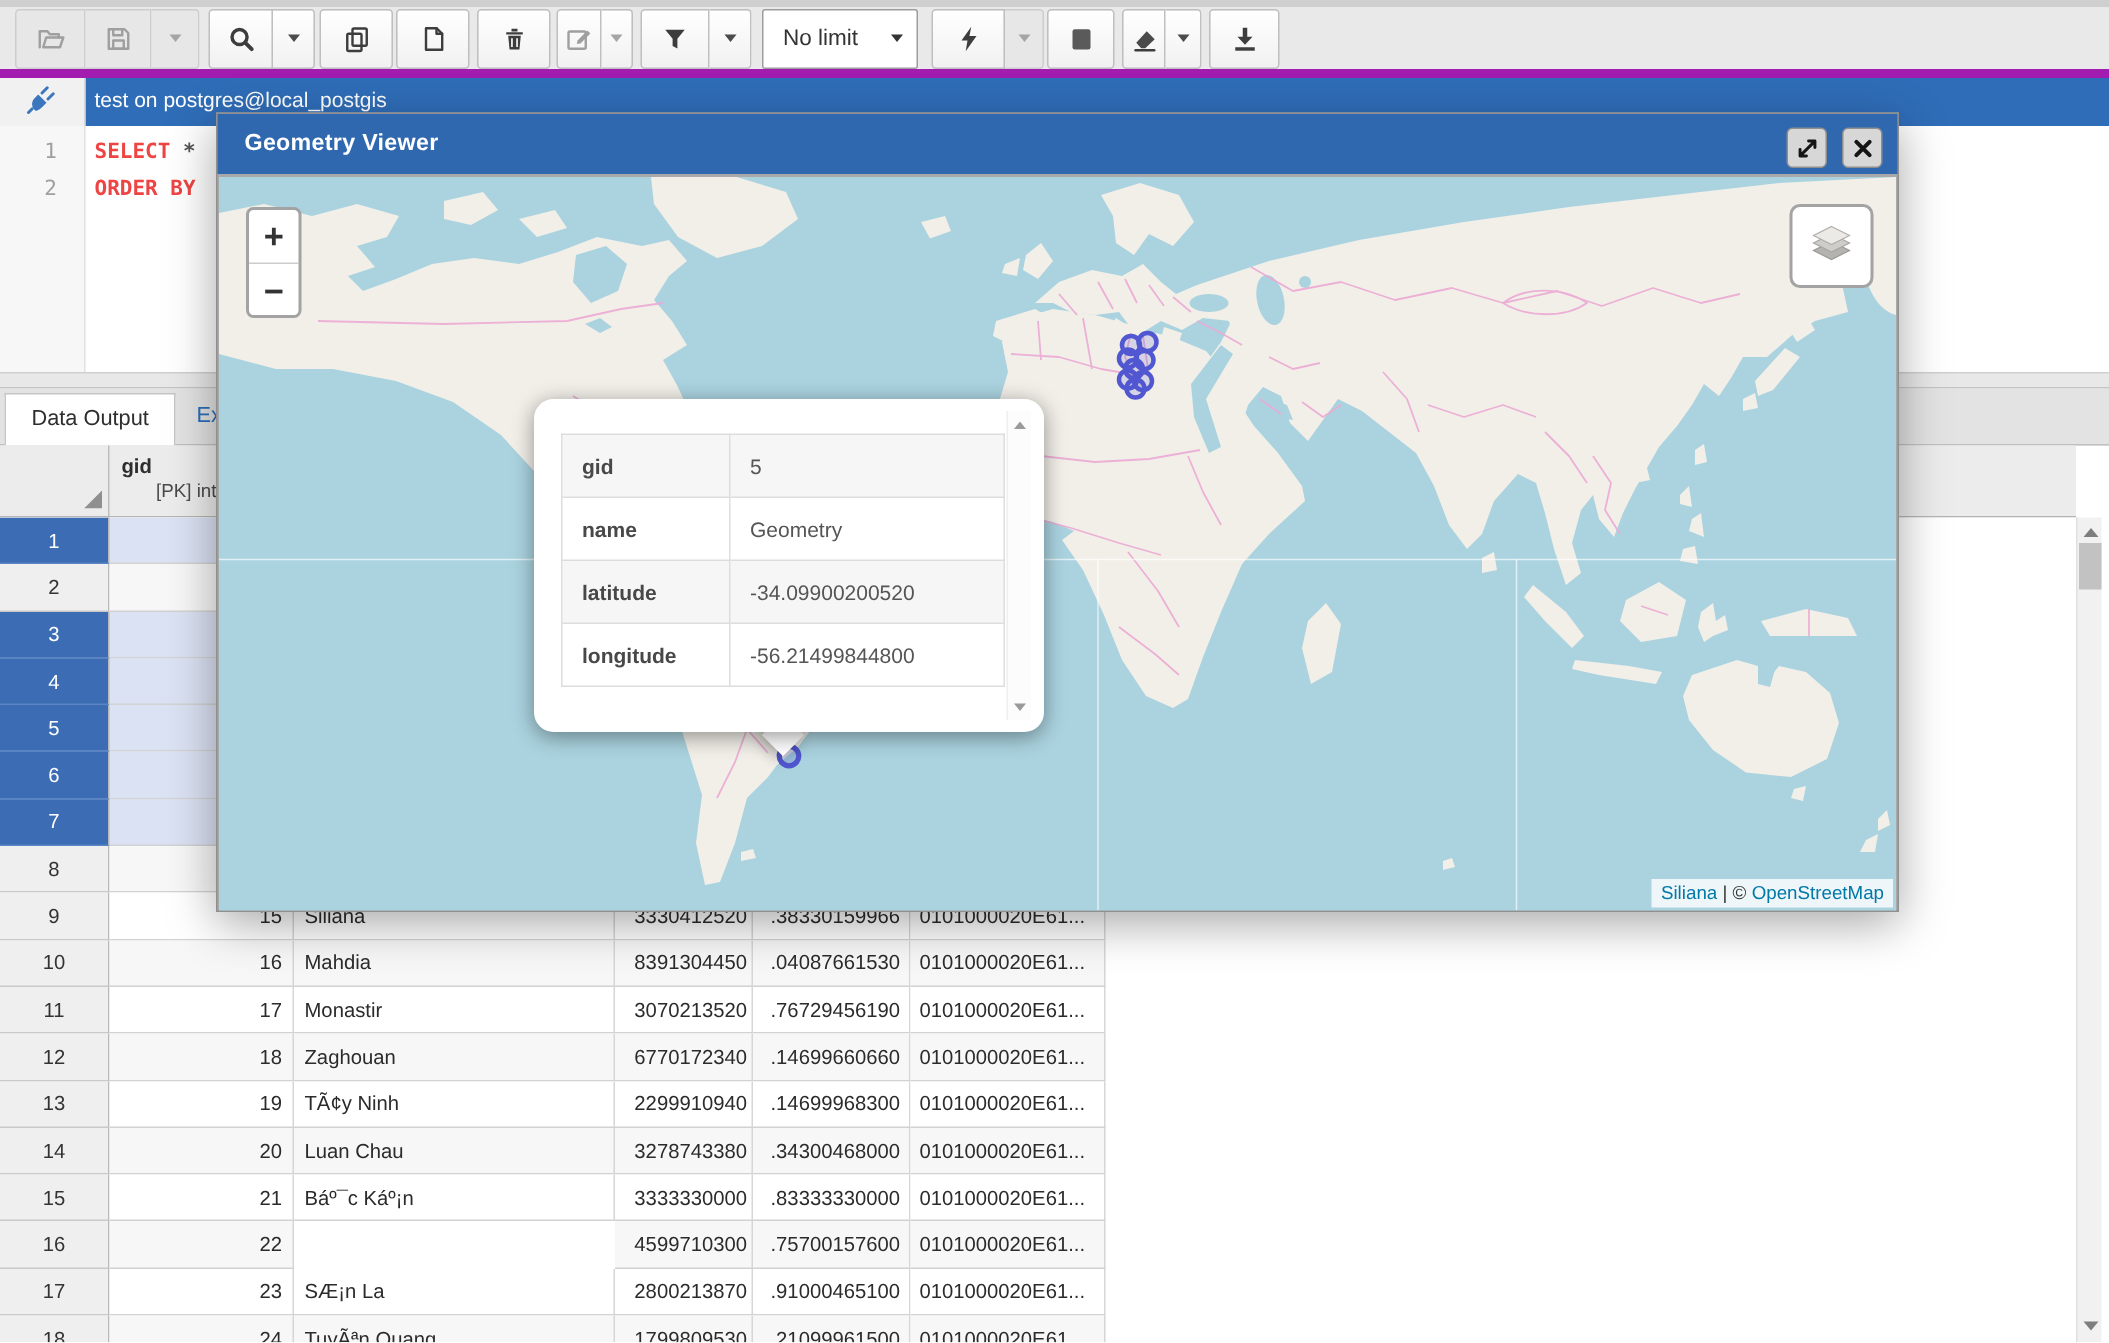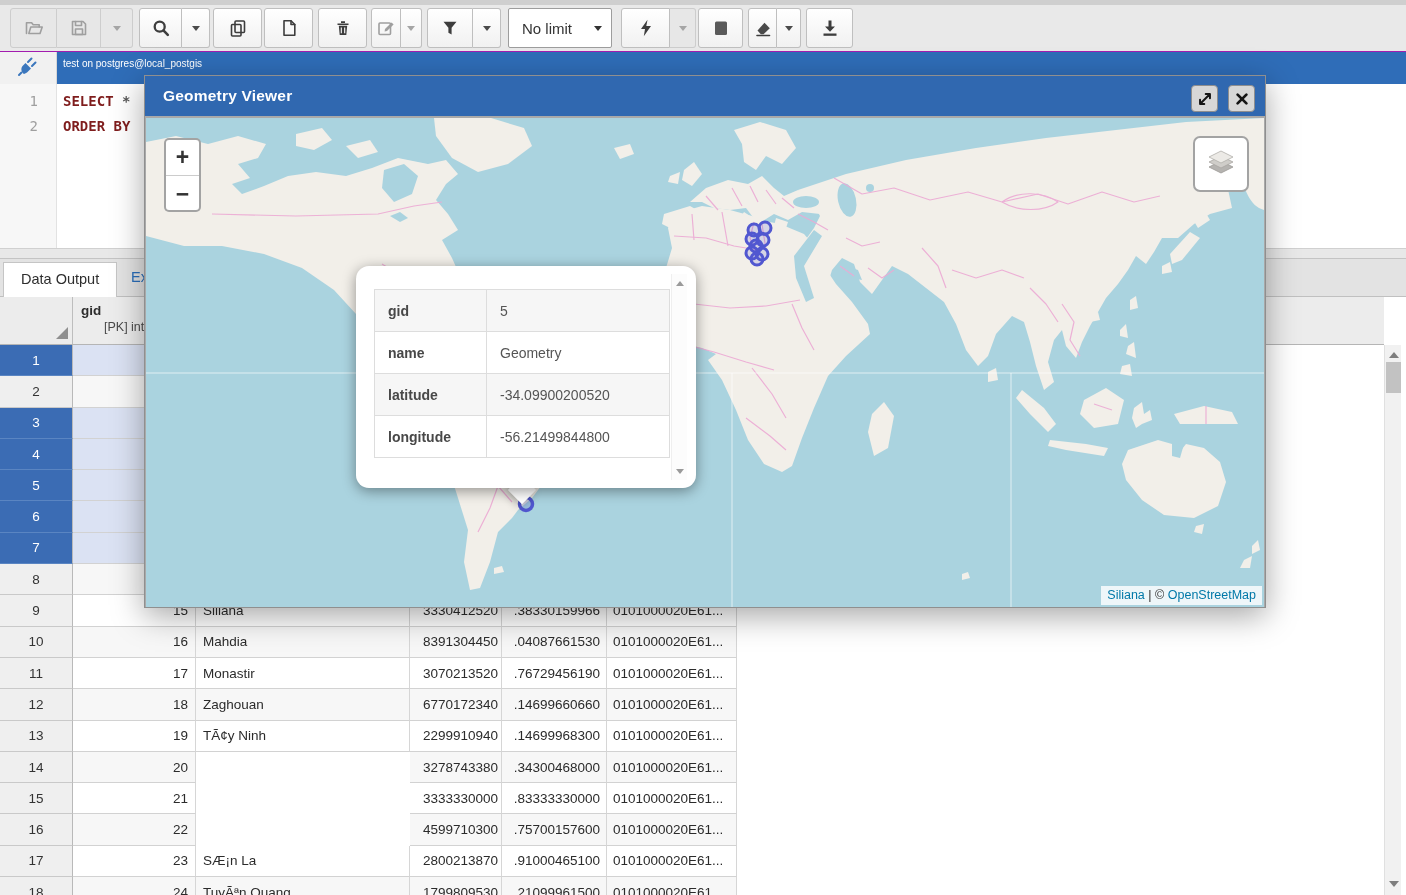--- a/index.html
+++ b/index.html
@@ -2,45 +2,45 @@
 <html><head>
 <meta charset="utf-8">
 <style>
   * { box-sizing: border-box; margin: 0; padding: 0; }
   html,body { width:1406px; height:895px; overflow:hidden; }
   body { font-family:"Liberation Sans", sans-serif; background:#fff; }
   .screen { position:relative; width:1406px; height:895px; overflow:hidden; background:#fff; }
 
   
   .top-strip { position:absolute; left:0; top:0; width:1406px; height:5px; background:#cfcfcf; }
-  .toolbar { position:absolute; left:0; top:5px; width:1406px; height:47px; background:#e9e9e9; border-bottom:1px solid #a21caf; display:flex; align-items:center; }
+  .toolbar { position:absolute; left:0; top:5px; width:1406px; height:47px; background:#e9e9e9; border-bottom:6px solid #a21caf; display:flex; align-items:center; }
   .tb-btn { height:40px; display:flex; align-items:center; justify-content:center; border:1px solid #bfbfbf; background:linear-gradient(#ffffff,#f1f1f1); border-radius:3px; }
   .tb-btn.flat { background:#e7e7e7; border-color:#cdcdcd; }
   .tb-btn svg { display:block; }
   .icon-dark { stroke:#3d3d3d; fill:none; stroke-width:1.6; stroke-linejoin:round; stroke-linecap:round; }
   .icon-dark-fill { fill:#3d3d3d; stroke:none; }
   .icon-gray { stroke:#9f9f9f; fill:none; stroke-width:1.6; stroke-linejoin:round; stroke-linecap:round; }
   .caret { width:0; height:0; border-left:4.5px solid transparent; border-right:4.5px solid transparent; border-top:5px solid #4b4b4b; }
   .caret.gray { border-top-color:#a5a5a5; }
   .joined-l { border-top-right-radius:0; border-bottom-right-radius:0; }
   .joined-m { border-radius:0; border-left:none; }
   .joined-r { border-top-left-radius:0; border-bottom-left-radius:0; border-left:none; }
   .limit-select { height:40px; width:104px; background:#fff; border:1px solid #9d9d9d; border-radius:2px; display:flex; align-items:center; justify-content:space-between; padding:0 9px 0 13px; font-size:15px; color:#333; }
 
   
   .conn-bar { position:absolute; left:0; top:52px; width:1406px; height:32px; background:#2f6db8; }
   .conn-icon-cell { position:absolute; left:0; top:52px; width:57px; height:32px; background:#f1f1f1; border-right:1px solid #d7d7d7; display:flex; align-items:center; justify-content:center; }
-  .conn-label { position:absolute; left:63px; top:58px; color:#fff; font-size:10px; }
+  .conn-label { position:absolute; left:63px; top:58px; color:#fff; font-size:14px; }
 
   
   .editor { position:absolute; left:0; top:84px; width:1406px; height:164px; background:#fff; }
   .gutter { position:absolute; left:0; top:0; width:57px; height:164px; background:#f7f7f7; border-right:1px solid #e2e2e2; }
   .ln { position:absolute; width:38px; text-align:right; color:#9f9f9f; font-family:"DejaVu Sans Mono", monospace; font-size:14px; }
   .code-line { position:absolute; left:63px; font-family:"DejaVu Sans Mono", monospace; font-size:14px; font-weight:700; }
-  .kw { color:#7f1d1d; }
+  .kw { color:#ef4444; }
   .plain { color:#555; }
 
   .splitter { position:absolute; left:0; top:248px; width:1406px; height:11px; background:#e8e8e8; border-top:1px solid #d0d0d0; border-bottom:1px solid #c4c4c4; }
 
   
   .tabs-bar { position:absolute; left:0; top:259px; width:1406px; height:38px; background:#e3e3e3; border-bottom:1px solid #c0c0c0; }
   .tab-active { position:absolute; left:3px; top:3px; height:35px; background:#fff; border:1px solid #c5c5c5; border-bottom:none; padding:0 17px; line-height:33px; font-size:14.5px; color:#2e2e2e; }
   .tab-link { position:absolute; left:131px; top:10px; font-size:14.5px; color:#2a6fbb; }
 
   
@@ -391,28 +391,30 @@
           <div class="cell c-gid">19</div>
           <div class="cell c-name">TÃ¢y Ninh</div>
           <div class="cell c-lat">2299910940</div>
           <div class="cell c-lon">.14699968300</div>
           <div class="cell c-geom">0101000020E61...</div>
         </div>
 
         <div class="grow">
           <div class="rownum">14</div>
           <div class="cell c-gid">20</div>
+          <div class="cell c-name">Luan Chau</div>
           <div class="cell c-lat">3278743380</div>
           <div class="cell c-lon">.34300468000</div>
           <div class="cell c-geom">0101000020E61...</div>
         </div>
 
         <div class="grow">
           <div class="rownum">15</div>
           <div class="cell c-gid">21</div>
+          <div class="cell c-name">Báº¯c Káº¡n</div>
           <div class="cell c-lat">3333330000</div>
           <div class="cell c-lon">.83333330000</div>
           <div class="cell c-geom">0101000020E61...</div>
         </div>
 
         <div class="grow">
           <div class="rownum">16</div>
           <div class="cell c-gid">22</div>
           <div class="cell c-lat">4599710300</div>
           <div class="cell c-lon">.75700157600</div>

